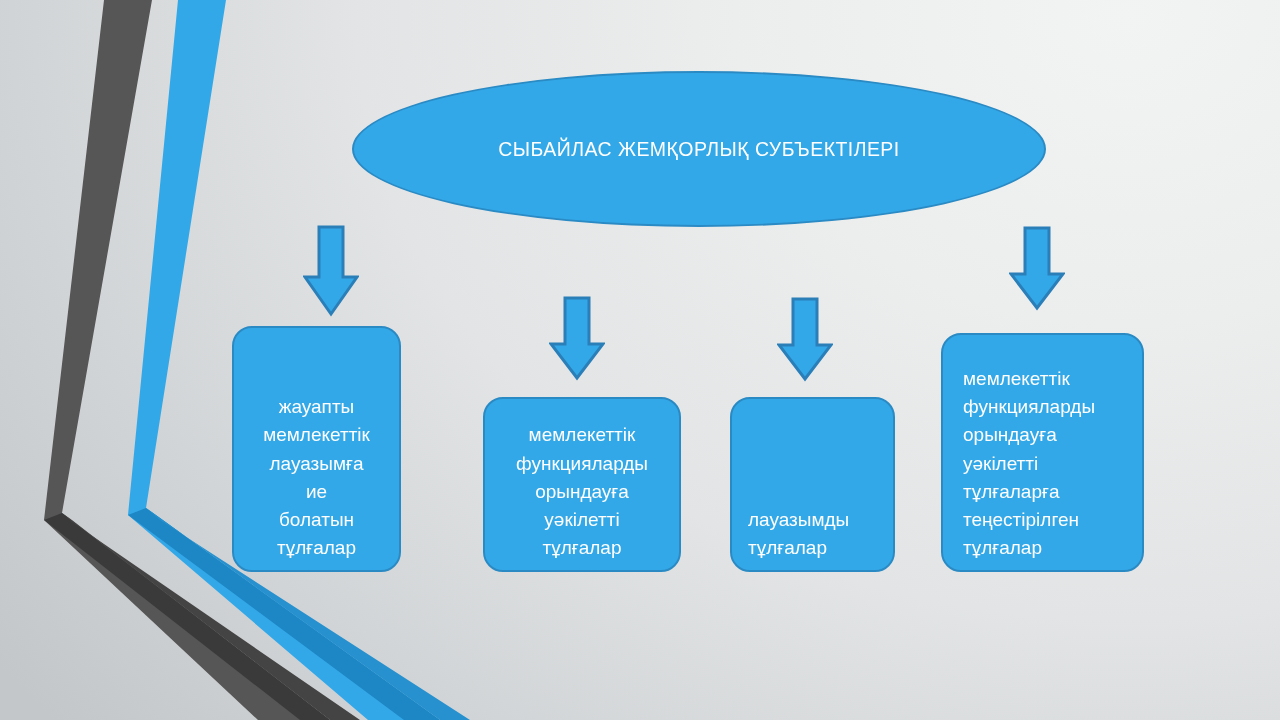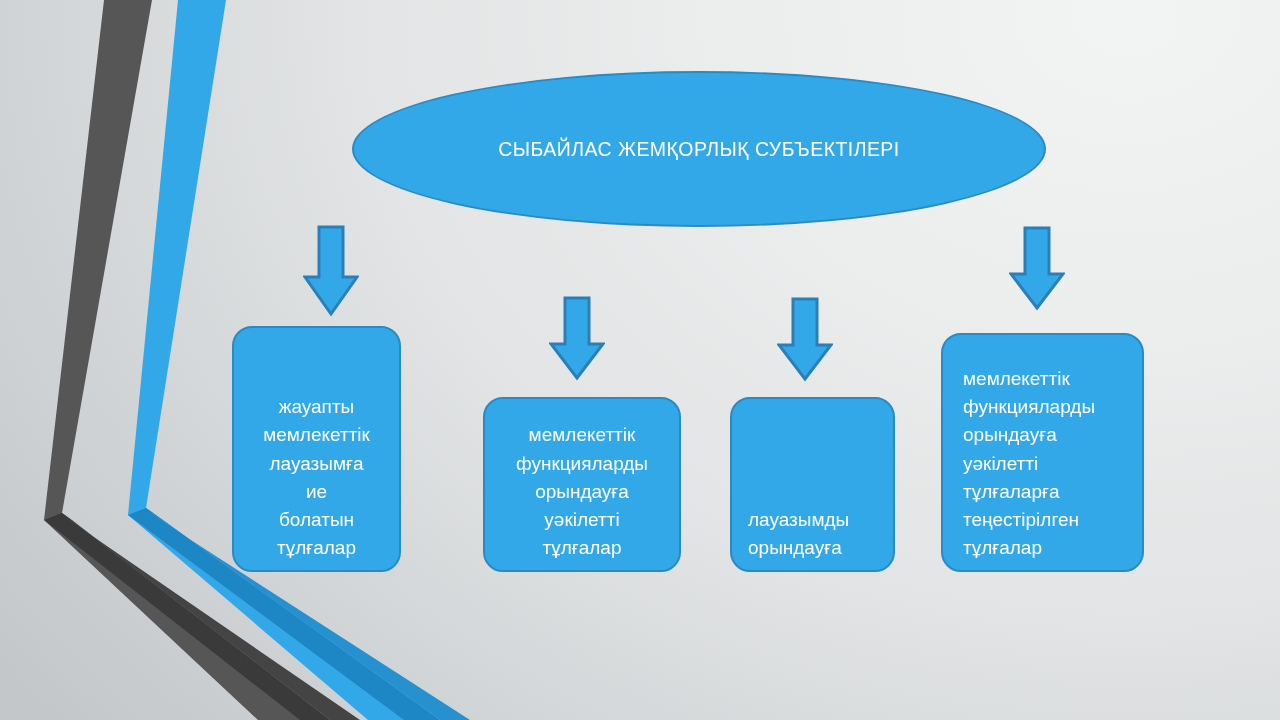--- a/index.html
+++ b/index.html
@@ -149,21 +149,21 @@
   <div class="box" id="box-2">
     <div class="box-text">мемлекеттік
 функцияларды
 орындауға
 уәкілетті
 тұлғалар</div>
   </div>
 
   <div class="box" id="box-3">
     <div class="box-text">лауазымды
-орындауға</div>
+тұлғалар</div>
   </div>
 
   <div class="box" id="box-4">
     <div class="box-text">мемлекеттік
 функцияларды
 орындауға
 уәкілетті
 тұлғаларға
 теңестірілген
 тұлғалар</div>

